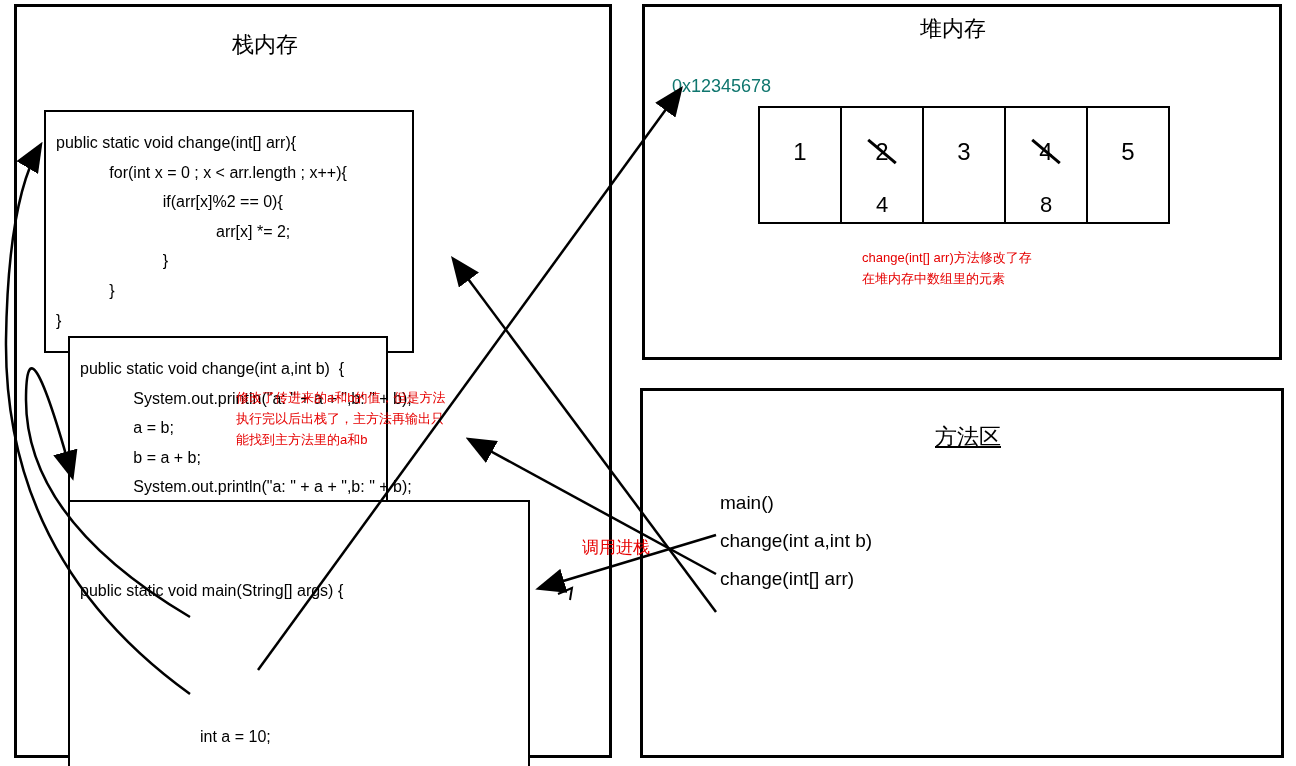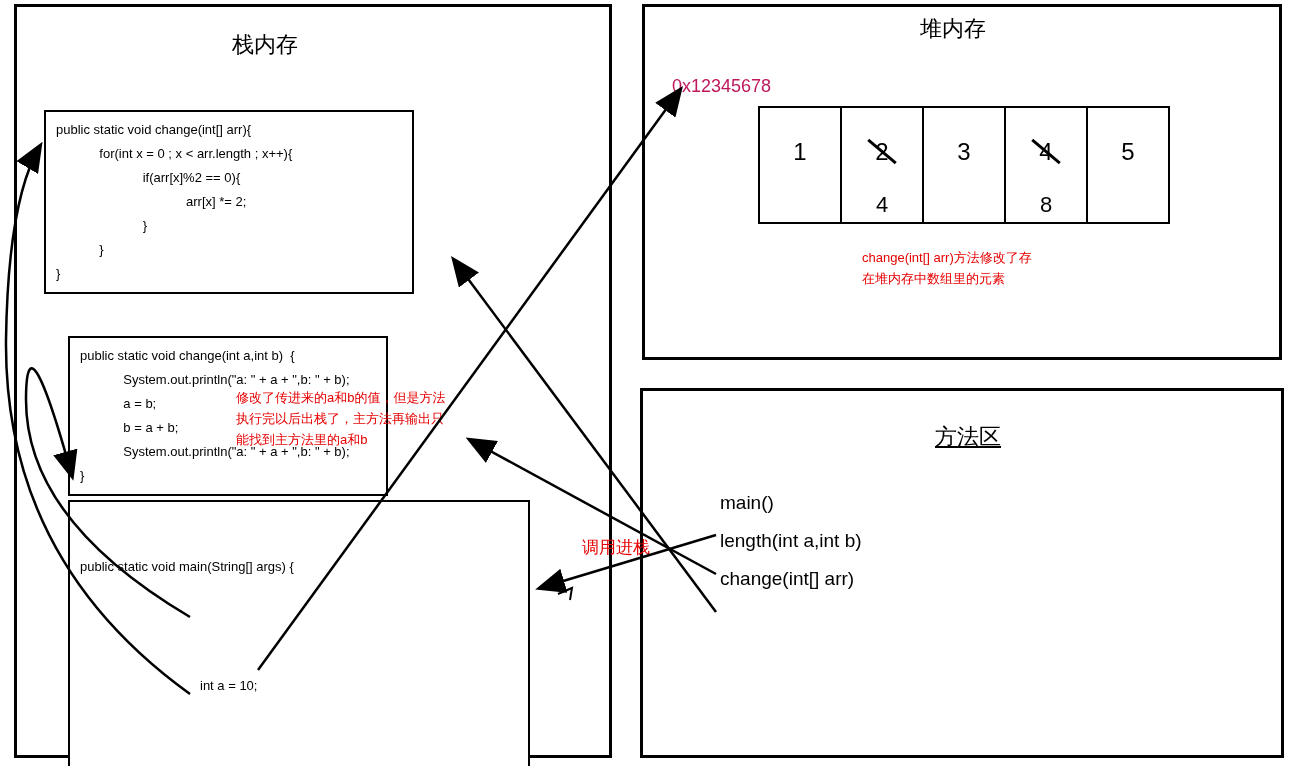--- a/index.html
+++ b/index.html
@@ -19,37 +19,37 @@
   .panel-title {
     position: absolute;
     font-size: 22px;
     color: #000000;
     text-align: right;
   }
   .code-box {
     position: absolute;
     border: 2px solid #000;
     background: #fff;
-    font-size: 13px;
+    font-size: 16px;
     line-height: 1.85;
-    padding: 6px 10px;
+    padding: 16px 10px;
     white-space: pre;
     font-family: Arial, sans-serif;
     color: #000;
   }
   .red-note {
     position: absolute;
     color: #e60000;
     font-size: 13px;
     line-height: 1.6;
   }
   .mem-addr {
     position: absolute;
     font-size: 18px;
-    color: #be185d;
+    color: #0f766e;
   }
   .arr-table {
     position: absolute;
     border-collapse: collapse;
   }
   .arr-table td {
     border: 2px solid #000;
     width: 82px;
     height: 116px;
     text-align: center;
@@ -162,21 +162,21 @@
 </tbody>
   </table>
 
 <div class="red-note" style="left:862px; top:248px; width:170px;">change(int[] arr)方法修改了存在堆内存中数组里的元素</div>
 
 <div class="panel" style="left:640px; top:388px; width:644px; height:370px;"></div>
 <div class="panel-title" style="left:935px; top:422px;text-decoration:underline;">方法区</div>
 
 <div class="method-list" style="left:720px; top:484px;">
   <div>main()</div>
-  <div>length(int a,int b)</div>
+  <div>change(int a,int b)</div>
   <div>change(int[] arr)</div>
 </div>
 
 <div class="red-note" style="left:582px; top:534px; font-size:17px;">调用进栈</div>
 
 <svg class="arrows">
   <defs>
     <marker id="arrowhead" markerWidth="12" markerHeight="10" refX="10" refY="5" orient="auto">
       <polygon points="0 0, 12 5, 0 10" fill="#000"></polygon>
     </marker>

